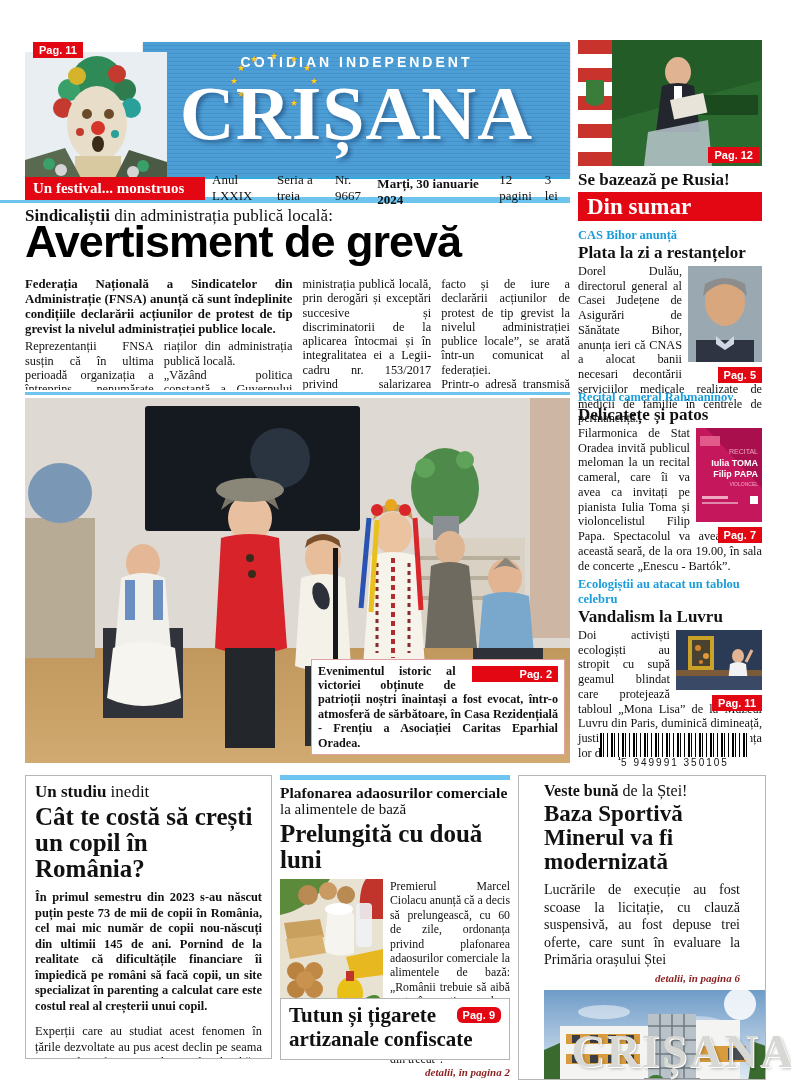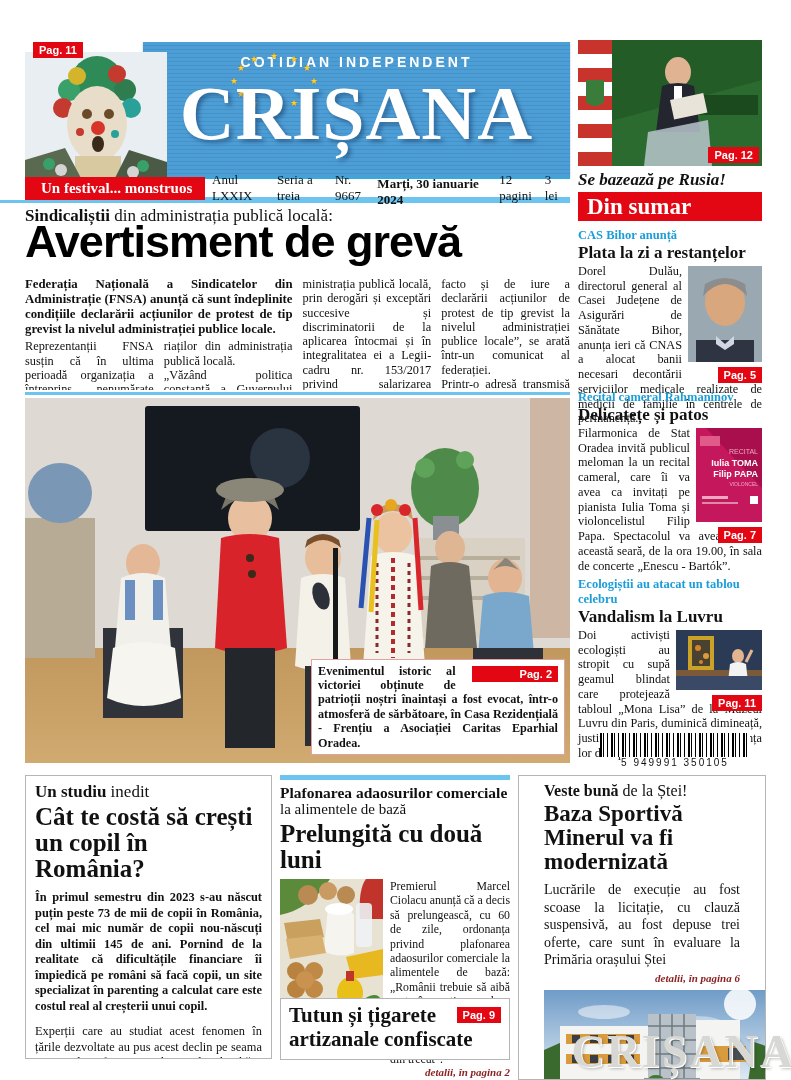--- a/index.html
+++ b/index.html
@@ -13,21 +13,21 @@
         background:repeating-linear-gradient(180deg,#4e9ed6 0 3px,#4492cb 3px 4px);
         box-shadow:0 1px 2px rgba(0,0,0,.25);}
   .tagline{position:absolute;top:12px;left:0;width:100%;text-align:center;color:#fff;
            font-family:"Liberation Sans",sans-serif;font-weight:bold;font-size:14px;letter-spacing:3px;}
   .logo{position:absolute;top:26px;left:0;width:100%;text-align:center;color:#fff;
         font-size:76px;font-weight:bold;letter-spacing:1px;line-height:1.2;
         text-shadow:3px 3px 4px rgba(10,40,80,.45);}
   .star{position:absolute;color:#f7d426;font-size:9px;text-shadow:0 0 1px #946;}
   .maskphoto{left:25px;top:52px;width:142px;height:126px;z-index:3;}
   .teaser-strip{left:25px;top:177px;width:180px;height:23px;background:#e30613;color:#fff;
-                z-index:4;font-weight:bold;font-size:15px;line-height:23px;padding-left:16px;box-sizing:border-box;}
+                z-index:4;font-weight:bold;font-size:15px;line-height:23px;padding-left:8px;box-sizing:border-box;}
   .infobar{left:170px;top:177px;width:400px;height:23px;border-top:2px solid #35aade;border-bottom:3px solid #6cc4ef;
            box-sizing:border-box;display:flex;align-items:center;justify-content:center;
            padding:0 4px 0 42px;font-size:13px;background:#fff;z-index:2;}
   .infobar .b{font-weight:bold;margin-top:8px;}
   .toprule{left:0;top:200px;width:570px;height:3px;background:#6cc4ef;}
   
   .kicker{font-size:17px;}
   .kicker b{font-weight:bold;}
   .headline-main{left:25px;top:219px;width:545px;font-family:"Liberation Sans",sans-serif;
                  font-weight:bold;font-size:45px;letter-spacing:-1px;line-height:1.0;color:#000;}
@@ -43,21 +43,21 @@
   .cont{font-style:italic;font-weight:bold;color:#8a1f1f;font-size:11px;text-align:right;}
   .midrule{left:25px;top:392px;width:545px;height:3px;background:#6cc4ef;}
   .mainphoto{left:25px;top:398px;width:545px;height:365px;overflow:hidden;background:#b9b2a6;}
   .photocap{position:absolute;right:5px;bottom:8px;width:240px;background:#fff;border:1px solid #e0a2a2;
             padding:4px 6px;font-weight:bold;font-size:12.2px;line-height:1.18;text-align:justify;}
   .photocap .badge{float:right;margin:2px 0 0 16px;padding-left:48px;}
   
   .sb{left:578px;width:184px;}
   .sb-photo{top:40px;height:126px;overflow:hidden;background:#2f6e33;}
   .sb-photo .badge{position:absolute;right:3px;bottom:3px;}
-  .sb-topcap{top:170px;font-weight:bold;font-size:17px;font-style:italic;}
+  .sb-topcap{top:170px;font-weight:bold;font-size:17px;}
   .sb-banner{top:192px;height:29px;background:#e30613;color:#fff;font-weight:bold;font-size:23px;
              line-height:29px;padding-left:9px;box-sizing:border-box;width:184px;}
   .sb-sec{width:184px;}
   .sb-kicker{color:#1b9dd9;font-weight:bold;font-size:12.5px;margin-bottom:1px;}
   .sb-head{font-weight:bold;font-size:17px;line-height:1.05;margin-bottom:2px;}
   .sb-body{font-size:12.3px;line-height:1.2;text-align:justify;}
   .floatr{float:right;margin:2px 0 2px 6px;position:relative;}
   .floatr .badge{position:absolute;right:0;bottom:-17px;}
   .barcode{top:733px;left:600px;width:150px;text-align:center;font-family:"Liberation Sans",sans-serif;}
   .bars{height:24px;background:repeating-linear-gradient(90deg,#000 0 2px,#fff 2px 3px,#000 3px 4px,#fff 4px 7px,#000 7px 8px,#fff 8px 11px);}
@@ -71,21 +71,21 @@
   .bl .body{font-size:12.4px;line-height:1.25;text-align:justify;}
   .bm{left:280px;top:775px;width:230px;}
   .bluebar{height:5px;background:#6cc4ef;margin-bottom:4px;}
   .bm .k1{font-weight:bold;font-size:15.5px;line-height:1.1;}
   .bm .k2{font-size:15px;line-height:1.1;}
   .bm .head{font-weight:bold;font-size:25px;line-height:1.05;margin:3px 0 6px;}
   .bm .row{display:flex;gap:7px;}
   .bm .body{font-size:11.8px;line-height:1.22;text-align:justify;flex:1;}
   .tutun{left:280px;top:998px;width:230px;height:62px;padding:4px 8px;}
   .tutun .head{font-weight:bold;font-size:21px;line-height:1.15;}
-  .tutun .badge{float:right;margin:4px 0 2px 14px;}
+  .tutun .badge{float:right;margin:4px 0 2px 14px;border-radius:6px;}
   .br{left:518px;top:775px;width:248px;height:305px;padding:6px 25px;overflow:hidden;}
   .br .khead{font-size:16px;}
   .br .head{font-weight:bold;font-size:23px;line-height:1.05;margin:2px 0 7px;}
   .br .lead{font-size:14px;line-height:1.25;text-align:justify;}
   .wm{right:-4px;bottom:2px;font-weight:bold;font-size:46px;letter-spacing:2px;color:#d7d7d3;
       text-shadow:1px 1px 0 #fff,2px 2px 3px rgba(0,0,0,.25);z-index:9;}
 </style>
 </head>
 <body>
 

